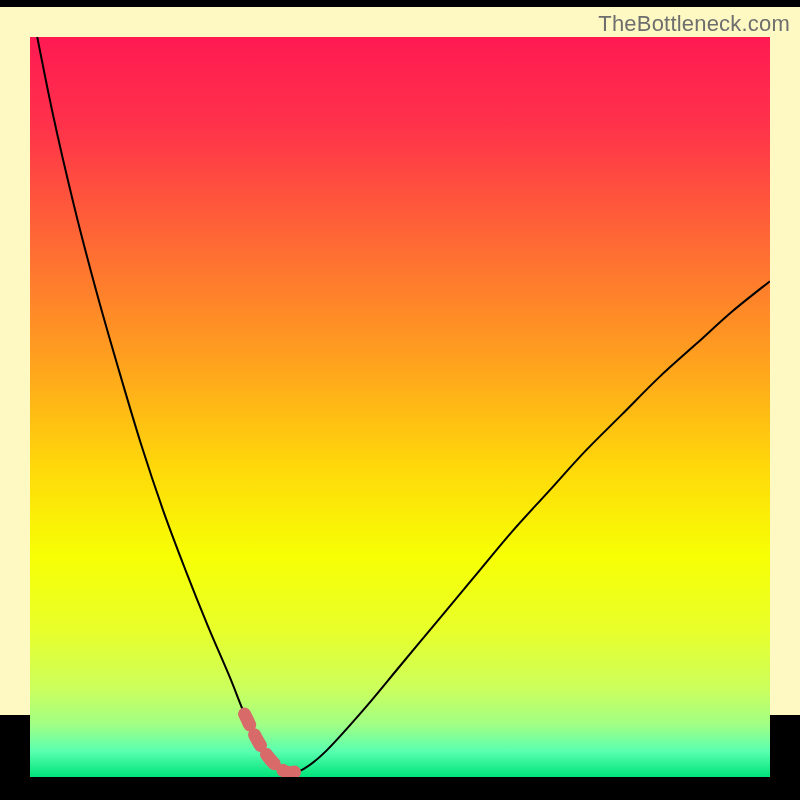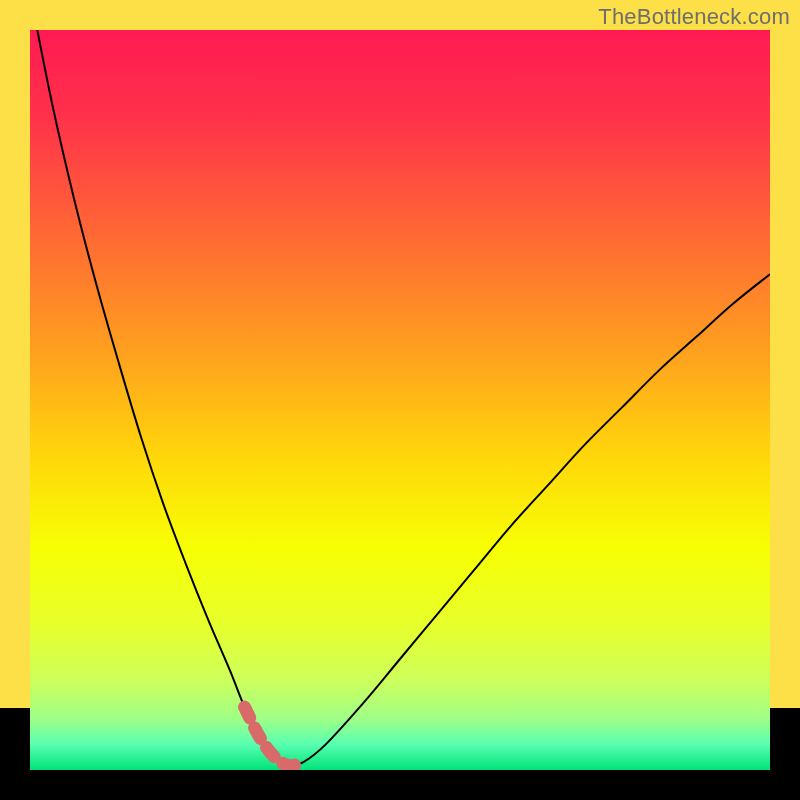--- a/index.html
+++ b/index.html
@@ -1,21 +1,22 @@
 <!DOCTYPE html>
 <html><head>
 <meta charset="utf-8">
 <style>
   * { margin: 0; padding: 0; box-sizing: border-box; }
   html, body { width: 800px; height: 800px; overflow: hidden; background: #000; }
   .frame {
     position: relative;
     width: 800px;
     height: 708px;
-    background: #fde047;
+    background: #fef9c3;
+    margin-top: 7px;
   }
   .watermark {
     position: absolute;
     top: 4px;
     right: 10px;
     font-family: Arial, Helvetica, sans-serif;
     font-size: 22px;
     font-weight: 500;
     color: #6e6e6e;
     letter-spacing: 0.2px;

